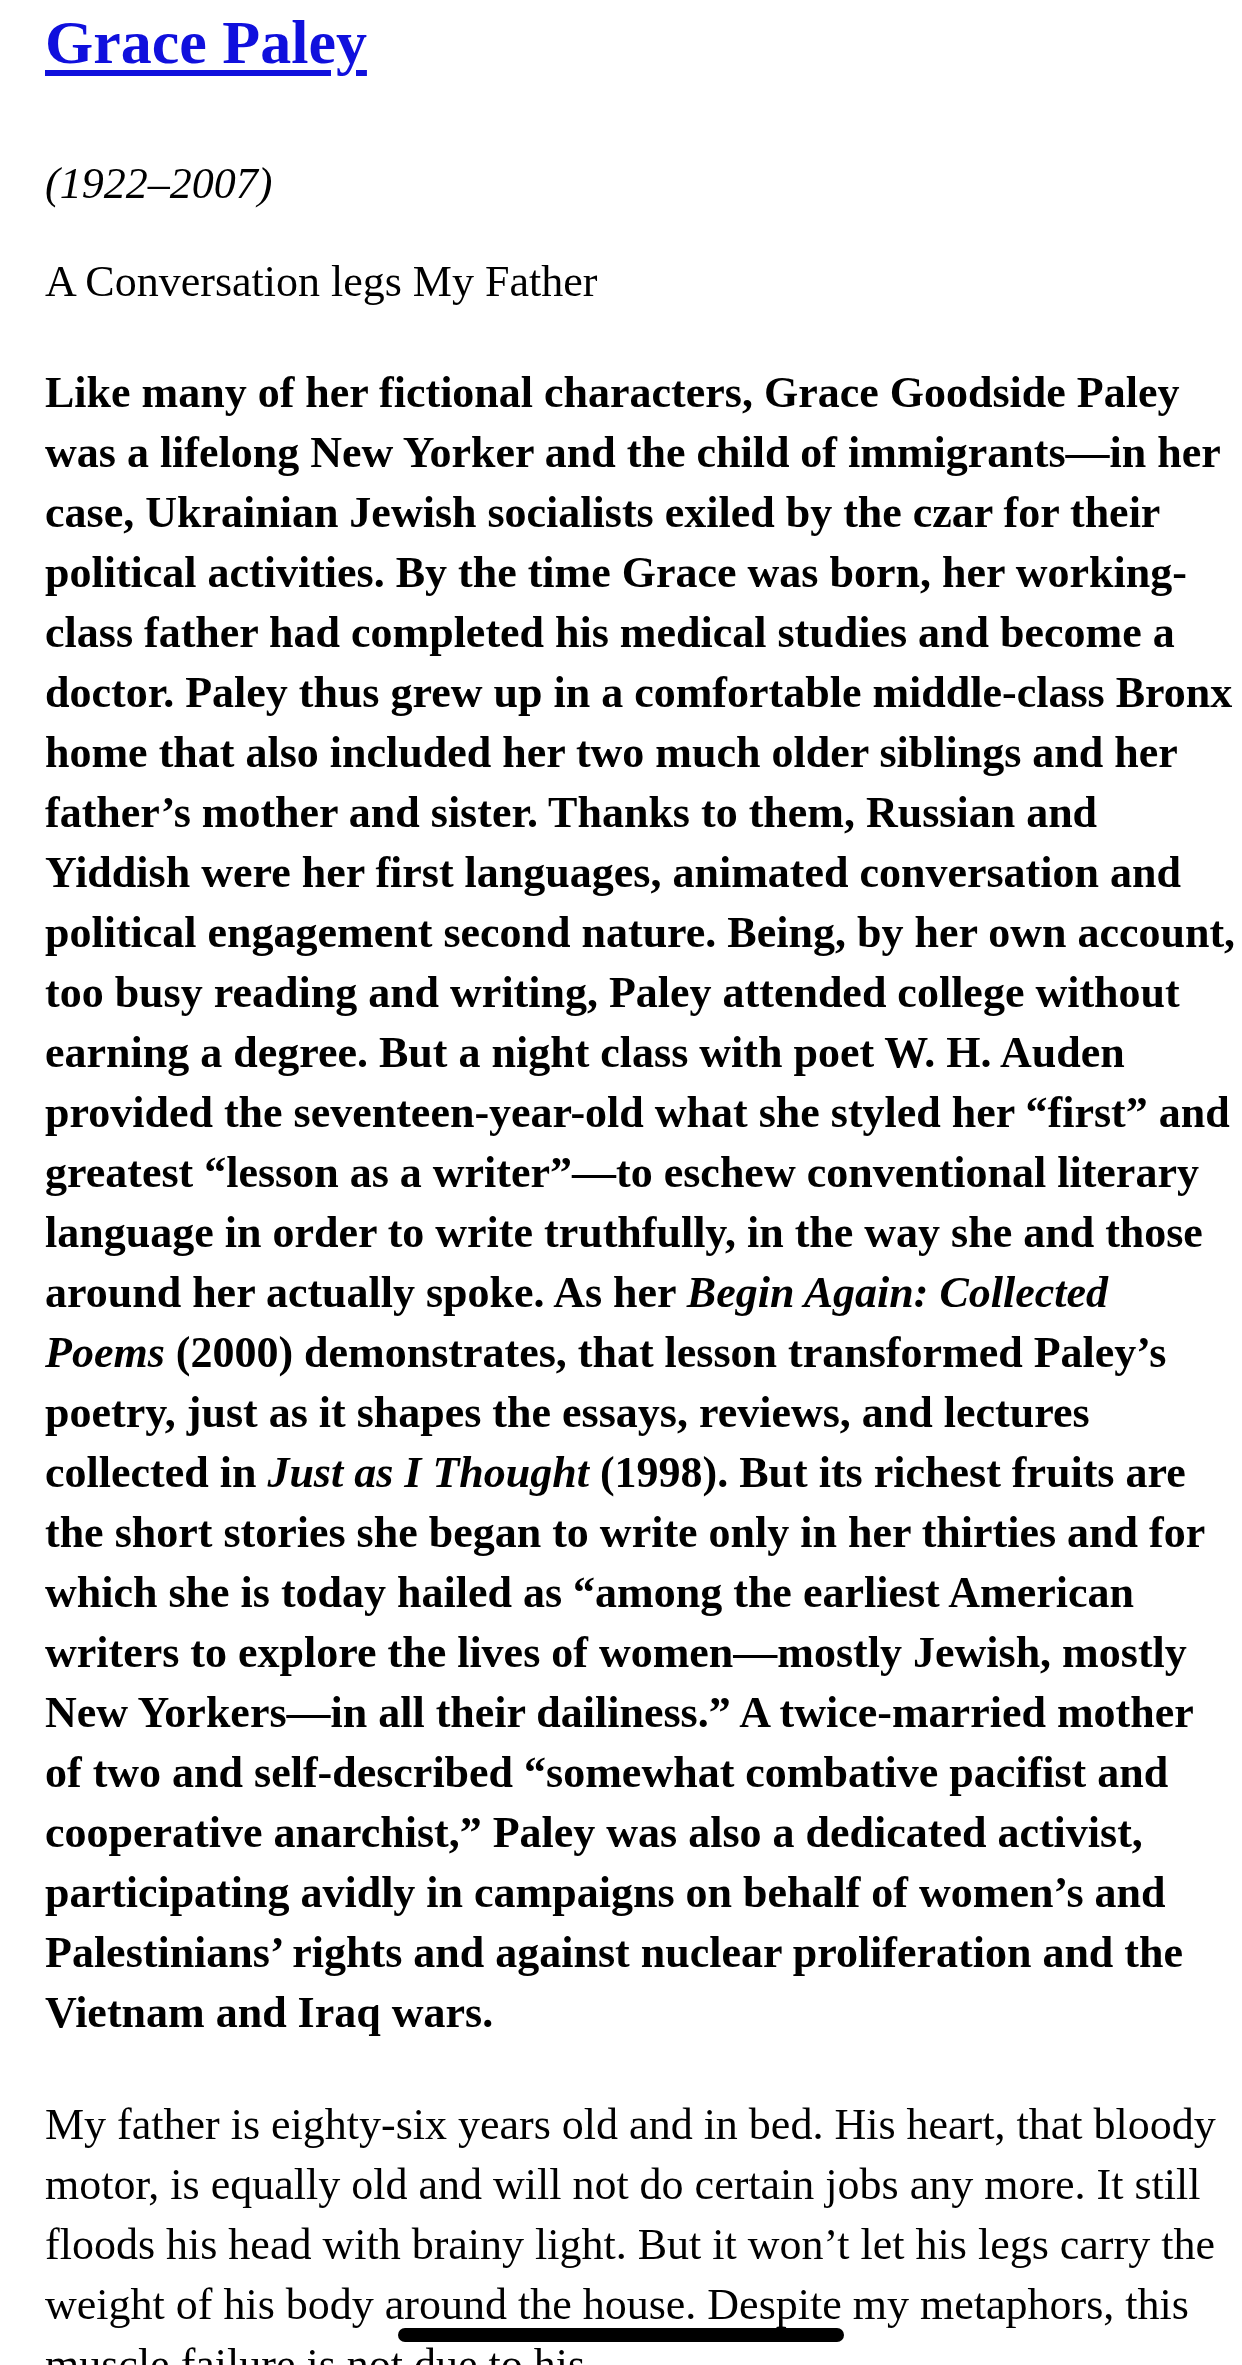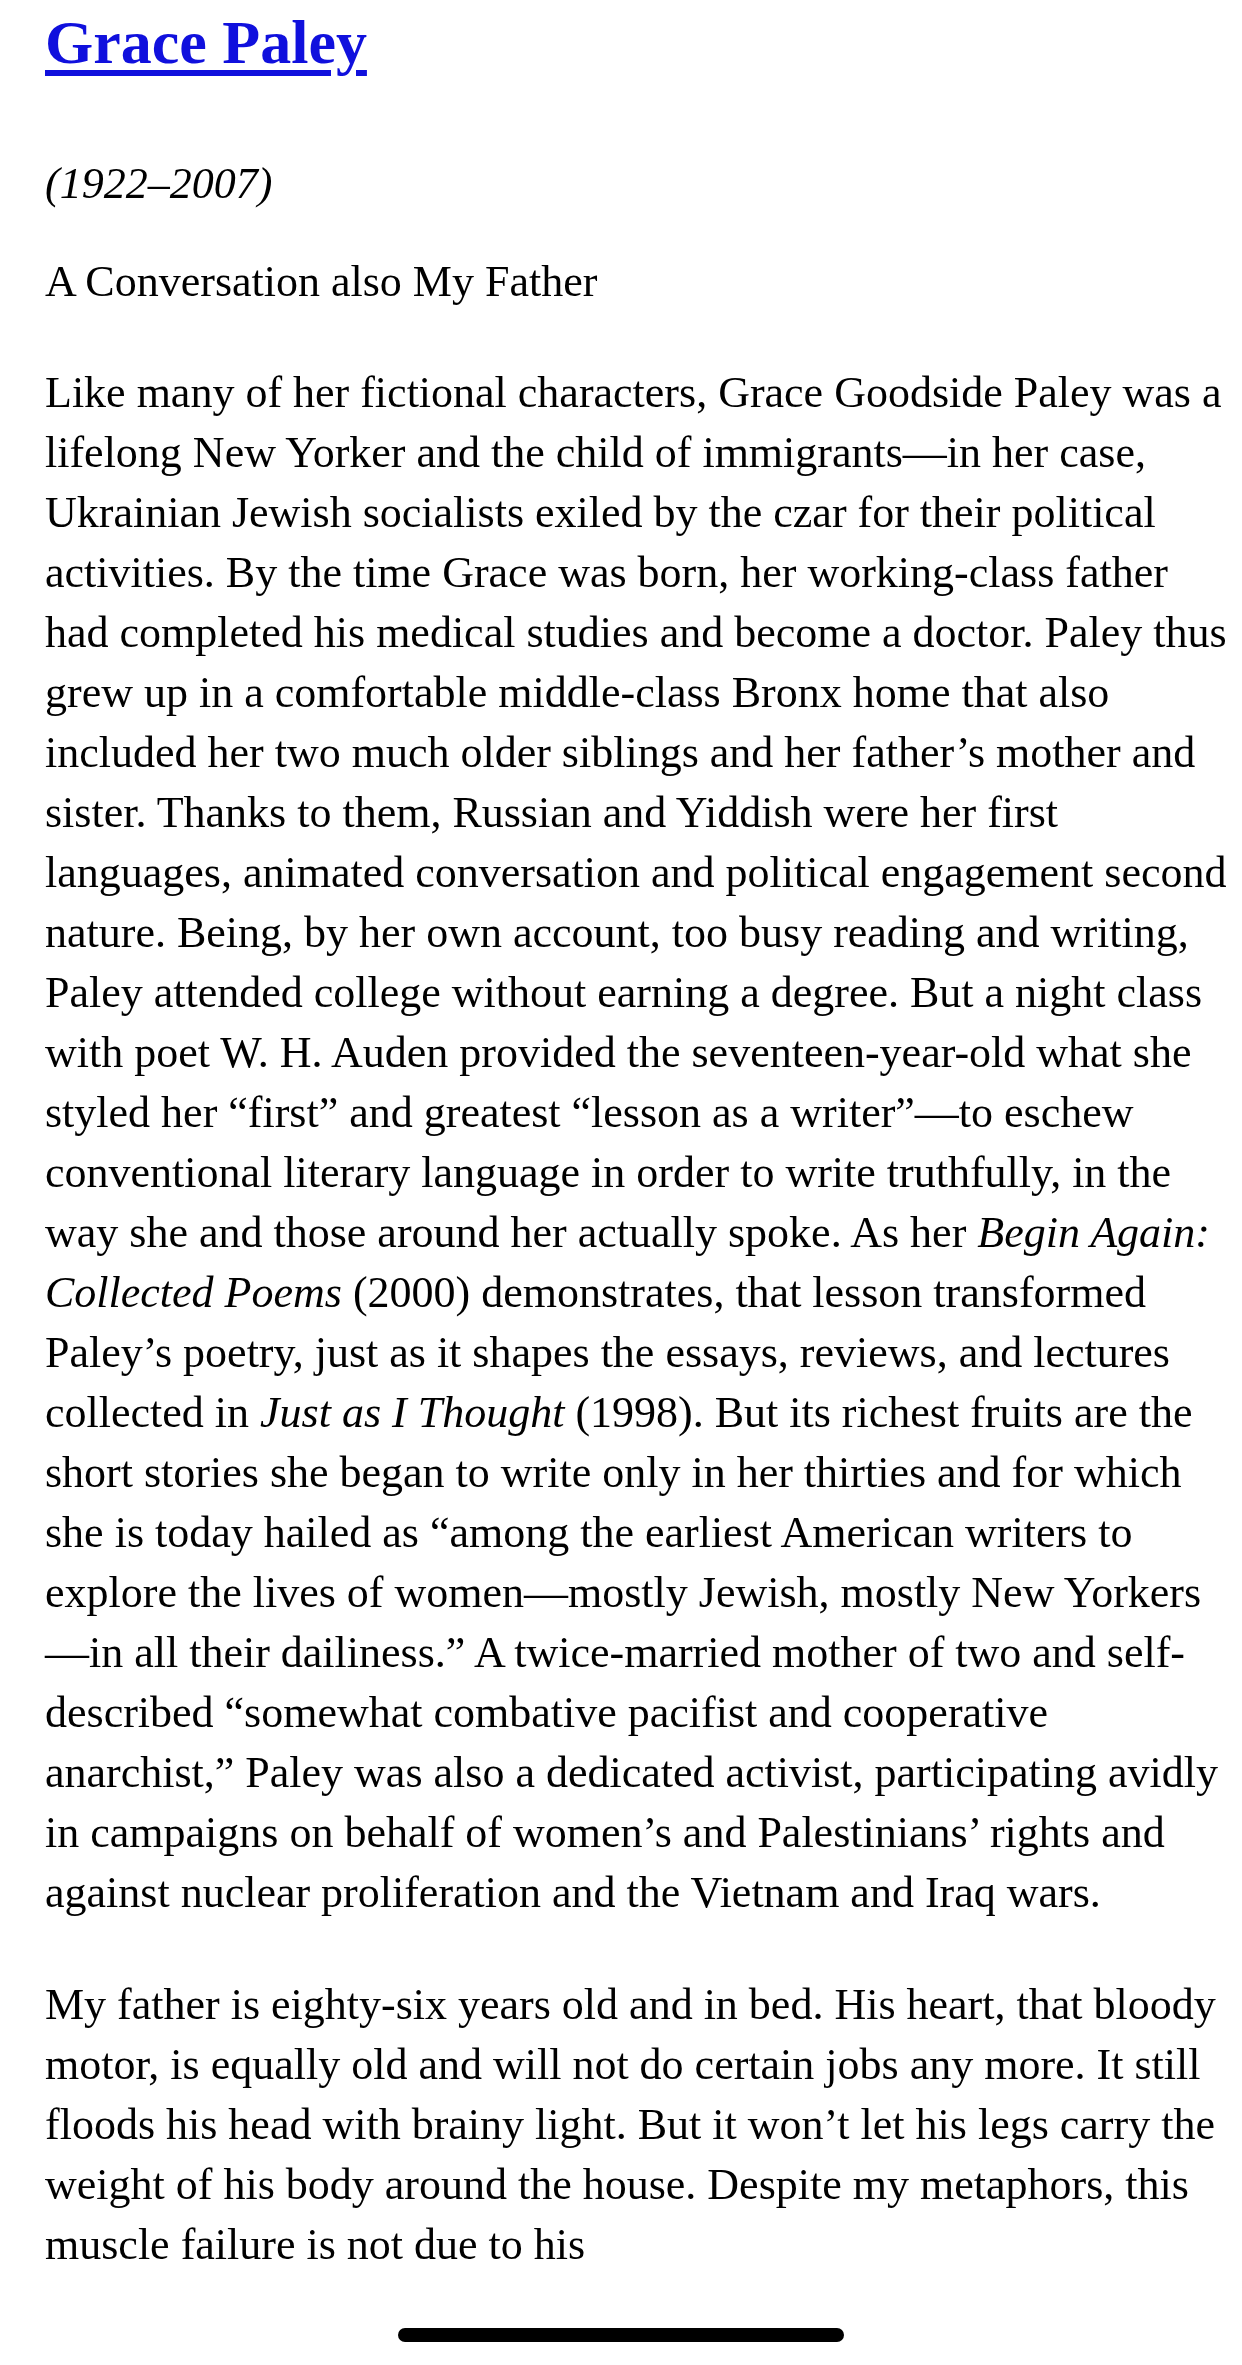--- a/index.html
+++ b/index.html
@@ -41,21 +41,21 @@
     cursor: pointer;
   }
   p {
     margin: 0;
     font-size: 44px;
     line-height: 60px;
     text-align: left;
   }
   p.dates    { margin-top: 76px; font-style: italic; }
   p.subtitle { margin-top: 38px; }
-  p.body-1   { margin-top: 51px; }
+  p.body-1   { margin-top: 51px; font-weight: bold; }
   p.body-2   { margin-top: 52px; }
   .home-indicator {
     position: absolute;
     left: 50%;
     transform: translateX(-50%);
     top: 2328px;
     width: 446px;
     height: 14px;
     border-radius: 8px;
     background: var(--home_indicator);
@@ -64,20 +64,20 @@
   i { font-style: italic; }
 </style>
 </head>
 <body>
 
 <main class="content">
   <h1 class="title"><a>Grace Paley</a></h1>
 
   <p class="dates">(1922–2007)</p>
 
-  <p class="subtitle">A Conversation also My Father</p>
+  <p class="subtitle">A Conversation legs My Father</p>
 
   <p class="body-1"><span>Like many of her fictional characters, Grace Goodside Paley was a lifelong New Yorker and the child of immigrants—in her case, Ukrainian Jewish socialists exiled by the czar for their political activities. By the time Grace was born, her working-class father had completed his medical studies and become a doctor. Paley thus grew up in a comfortable middle-class Bronx home that also included her two much older siblings and her father’s mother and sister. Thanks to them, Russian and Yiddish were her first languages, animated conversation and political engagement second nature. Being, by her own account, too busy reading and writing, Paley attended college without earning a degree. But a night class with poet W. H. Auden provided the seventeen-year-old what she styled her “first” and greatest “lesson as a writer”—to eschew conventional literary language in order to write truthfully, in the way she and those around her actually spoke. As her </span><i>Begin Again: Collected Poems</i><span> (2000) demonstrates, that lesson transformed Paley’s poetry, just as it shapes the essays, reviews, and lectures collected in </span><i>Just as I Thought</i><span> (1998). But its richest fruits are the short stories she began to write only in her thirties and for which she is today hailed as “among the earliest American writers to explore the lives of women—mostly Jewish, mostly New Yorkers—in all their dailiness.” A twice-married mother of two and self-described “somewhat combative pacifist and cooperative anarchist,” Paley was also a dedicated activist, participating avidly in campaigns on behalf of women’s and Palestinians’ rights and against nuclear proliferation and the Vietnam and Iraq wars.</span></p>
 
   <p class="body-2"><span>My father is eighty-six years old and in bed. His heart, that bloody motor, is equally old and will not do certain jobs any more. It still floods his head with brainy light. But it won’t let his legs carry the weight of his body around the house. Despite my metaphors, this muscle failure is not due to his</span></p>
 </main>
 
 <div class="home-indicator"></div>
 
 </body></html>

